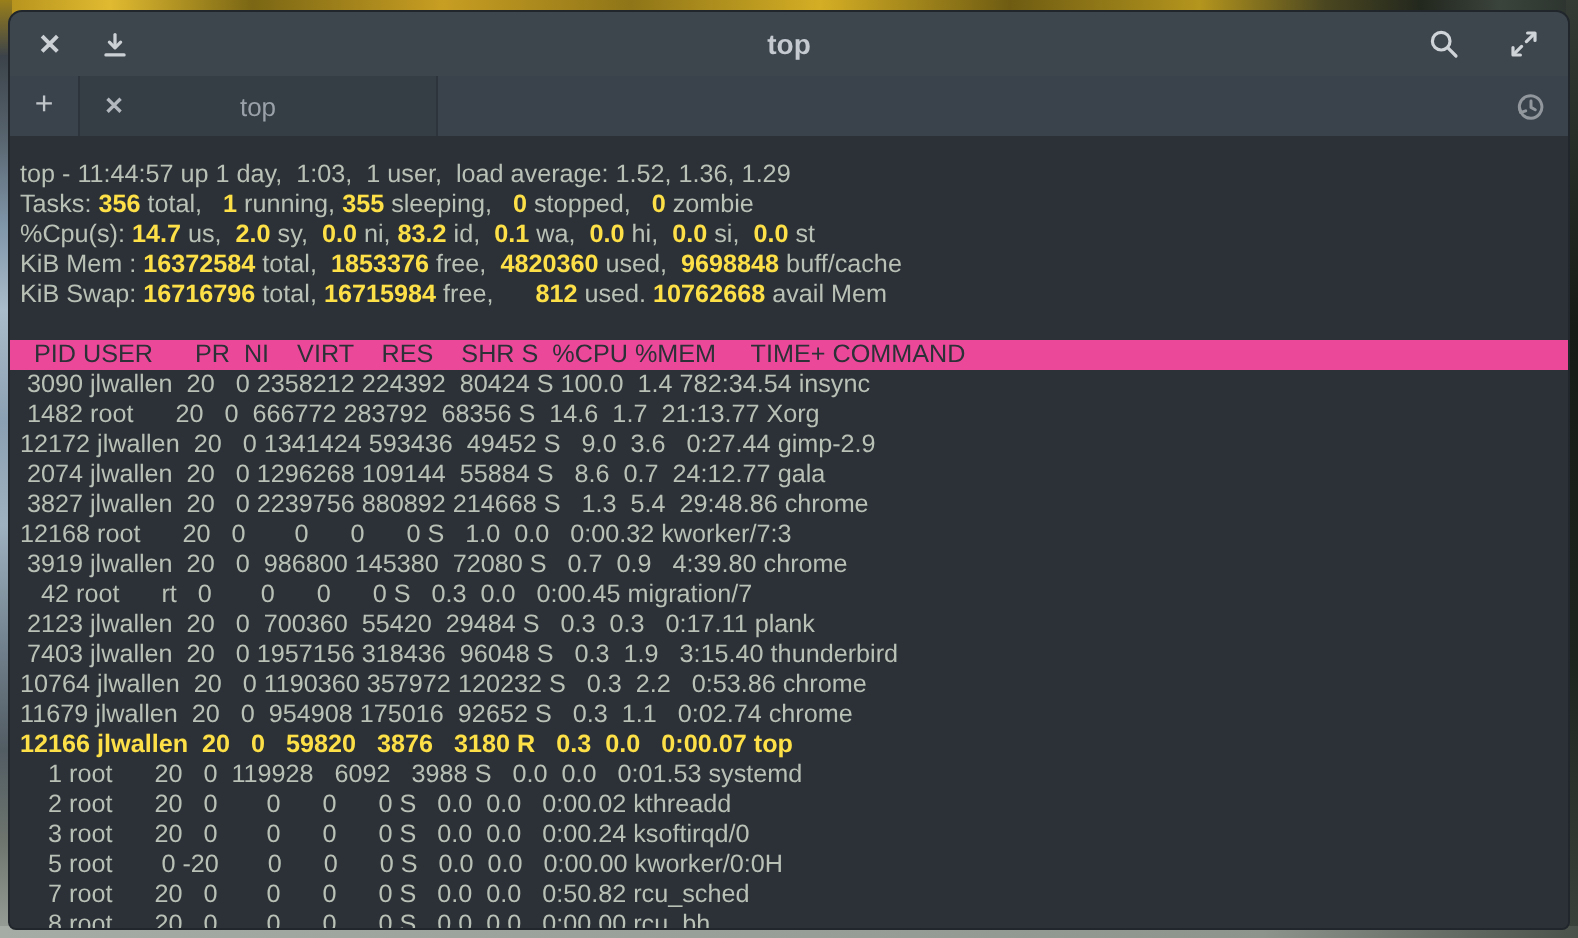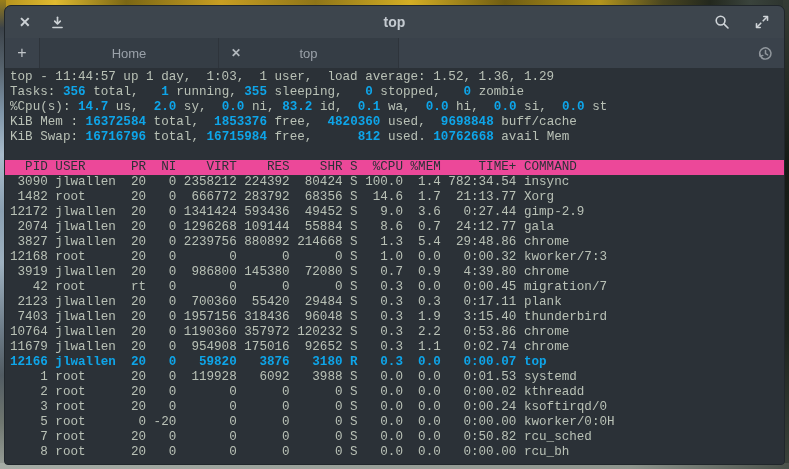--- a/index.html
+++ b/index.html
@@ -36,24 +36,24 @@
     color:#c0c5c9; font-size:16px; line-height:1; }
   .tab { width:180px; display:flex; align-items:center; justify-content:center;
     background:#353d45; border-left:1px solid #2e343b; border-right:1px solid #2e343b;
     color:#9aa1a9; font-size:13px; position:relative; }
   .tab + .tab { border-left:none; }
   .tab .tab-close { position:absolute; left:12px; color:#b2b8bd; font-size:12px; font-weight:bold; }
   .tab-spacer { flex:1; }
   .history { align-self:center; margin-right:10px; opacity:.75; }
 
   .terminal { flex:1; background:#2b3137; color:#b9c1b6;
-    font-family:Liberation Mono, monospace; font-size:12.6px; line-height:15px;
-    padding:2px 0 0 5px; white-space:pre; overflow:hidden; }
+    font-family:Liberation Sans, sans-serif; font-size:12.6px; line-height:15px;
+    padding:12px 0 0 5px; white-space:pre; overflow:hidden; }
   .terminal .line { height:15px; }
-  .terminal .b { font-weight:bold; color:#0ea5e9; }
+  .terminal .b { font-weight:bold; color:#fde047; }
   .terminal .hdr { height:15px; background:#ec4899; color:#2b3137;
     margin-left:-5px; padding-left:5px; }
 </style>
 </head>
 <body>
 
 <div class="wp wp-top"></div>
 <div class="wp wp-left"></div>
 <div class="wp wp-right"></div>
 <div class="wp wp-bottom"></div>
@@ -84,23 +84,20 @@
           <path d="M6.2 13.5H2.5V9.8"></path>
             <path d="M2.8 13.2 6.8 9.2"></path>
         </svg>
       </span>
     </span>
   </div>
 
   <div class="tabbar">
     <span class="newtab">+</span>
     <div class="tab">
-      <span>Home</span>
-    </div>
-    <div class="tab">
       <span class="tab-close">✕</span>
       <span>top</span>
     </div>
     <div class="tab-spacer"></div>
     <span class="history">
       <svg class="icon-svg" width="17" height="17" viewBox="0 0 16 16" fill="none" stroke="#aeb4b9" stroke-width="1.4" stroke-linecap="round" stroke-linejoin="round">
         <path d="M3.2 10.6 A5.3 5.3 0 1 1 8 13.3 A5.3 5.3 0 0 1 3.1 10"></path>
         <path d="M2.6 8.2 3.2 10.6 5.5 9.8"></path>
         <path d="M8 5.2v3l2 1.1"></path>
       </svg>

